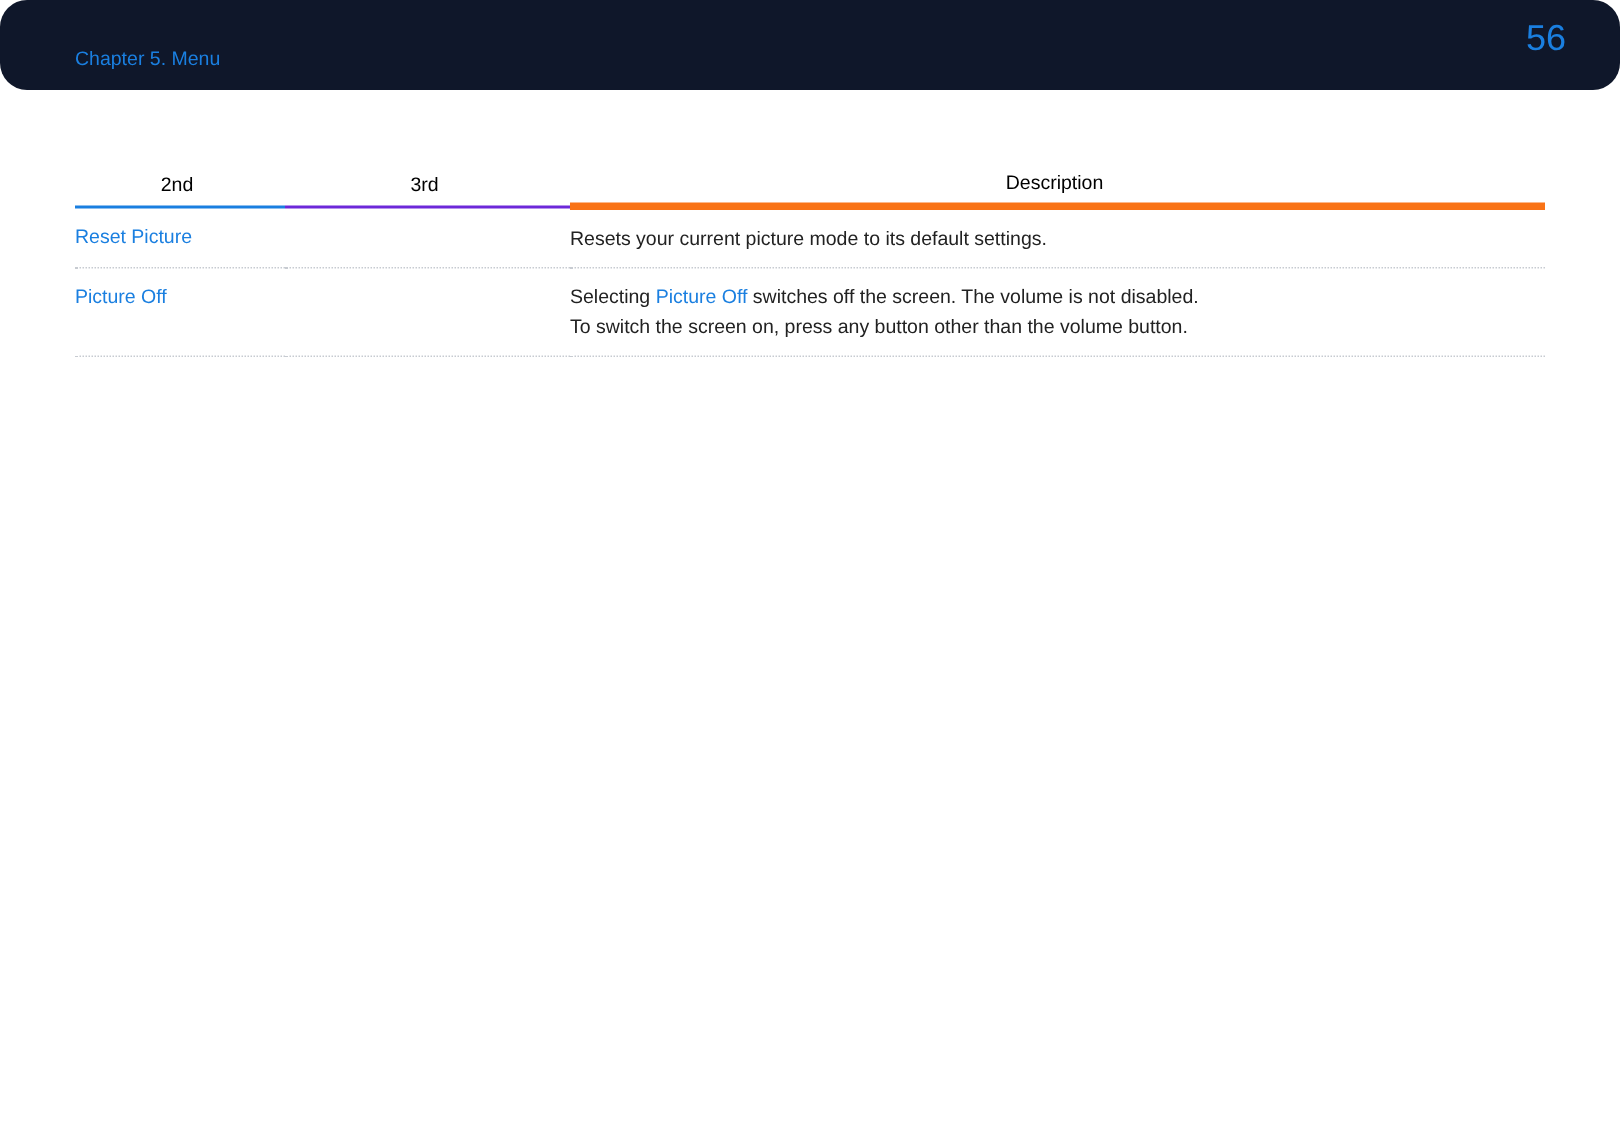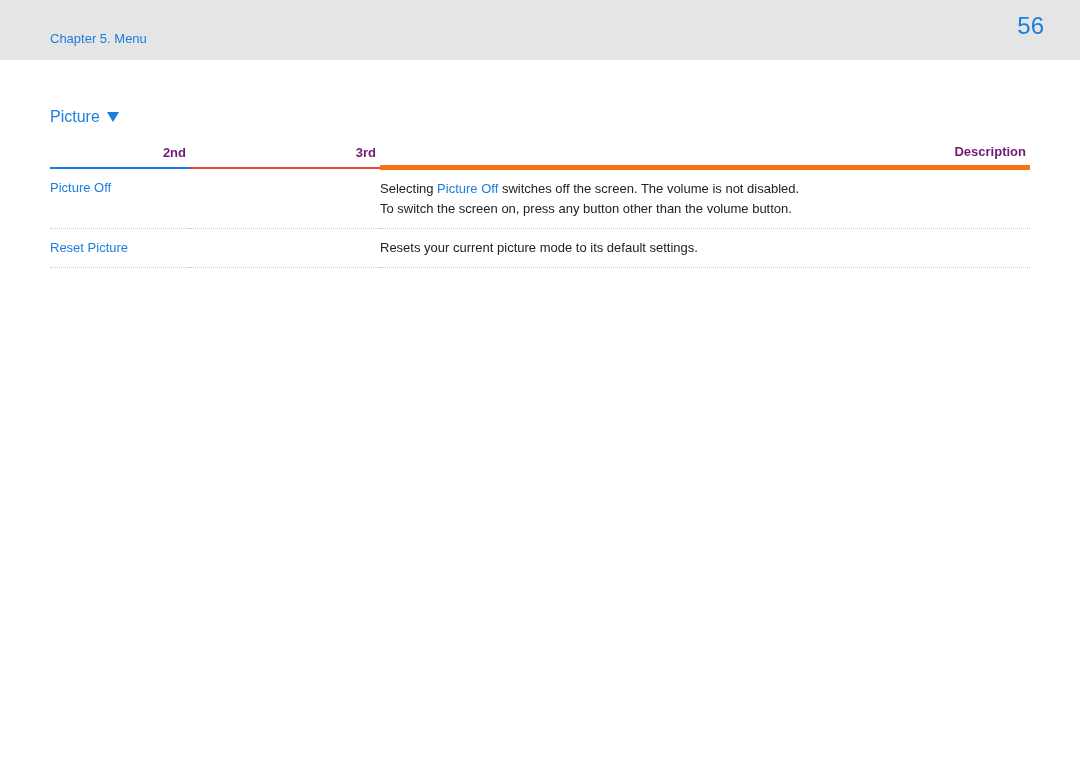--- a/index.html
+++ b/index.html
@@ -4,24 +4,25 @@
   <style>
     * { margin: 0; padding: 0; box-sizing: border-box; }
     body {
       font-family: -apple-system, BlinkMacSystemFont, "Segoe UI", Arial, sans-serif;
       width: 1080px;
       height: 763px;
       background: #ffffff;
       position: relative;
     }
     .header-band {
-      background: #e5e5e5;
+      background: #0f172a;
       height: 60px;
       width: 100%;
       position: relative;
+      border-radius: 18px;
     }
     .chapter-label {
       position: absolute;
       bottom: 14px;
       left: 50px;
       font-size: 13px;
       color: #1a7fe0;
       font-weight: 400;
     }
     .page-number {
@@ -52,33 +53,33 @@
       vertical-align: middle;
       position: relative;
       top: -1px;
     }
     table {
       width: 100%;
       border-collapse: collapse;
       font-size: 13px;
     }
     thead th {
-      text-align: right;
-      font-weight: 700;
-      color: #701a75;
+      text-align: center;
+      font-weight: 400;
+      color: #000000;
       padding: 6px 4px 6px 0;
       border-bottom: 1px solid #bfcad6;
     }
     thead th:nth-child(1) {
       width: 140px;
       border-bottom: 2px solid #1a7fe0;
     }
     thead th:nth-child(2) {
       width: 190px;
-      border-bottom: 2px solid #ef4444;
+      border-bottom: 2px solid #6d28d9;
     }
     thead th:nth-child(3) {
       border-bottom: 5px solid #f97316;
     }
     tbody td {
       padding: 9px 4px 9px 0;
       vertical-align: top;
       color: #222;
       border-bottom: 1px dotted #c7cbd1;
       line-height: 1.55;
@@ -92,45 +93,41 @@
   </style>
 </head>
 <body>
 
 <div class="header-band">
   <div class="chapter-label">Chapter 5. Menu</div>
   <div class="page-number">56</div>
 </div>
 
 <div class="content">
-  <div class="section-title">
-    <span>Picture</span>
-    <span class="triangle"></span>
-  </div>
 
   <table>
     <thead>
       <tr>
         <th>2nd</th>
         <th>3rd</th>
         <th>Description</th>
       </tr>
     </thead>
     <tbody>
       <tr>
+        <td class="link-cell">Reset Picture</td>
+        <td></td>
+        <td>
+          <span>Resets your current picture mode to its default settings.</span>
+        </td>
+      </tr>
+      <tr>
         <td class="link-cell">Picture Off</td>
         <td></td>
         <td>
           <span>Selecting </span><span class="hl">Picture Off</span><span> switches off the screen. The volume is not disabled.</span>
           <br>
           <span>To switch the screen on, press any button other than the volume button.</span>
         </td>
       </tr>
-      <tr>
-        <td class="link-cell">Reset Picture</td>
-        <td></td>
-        <td>
-          <span>Resets your current picture mode to its default settings.</span>
-        </td>
-      </tr>
     </tbody>
   </table>
 </div>
 
 </body></html>

